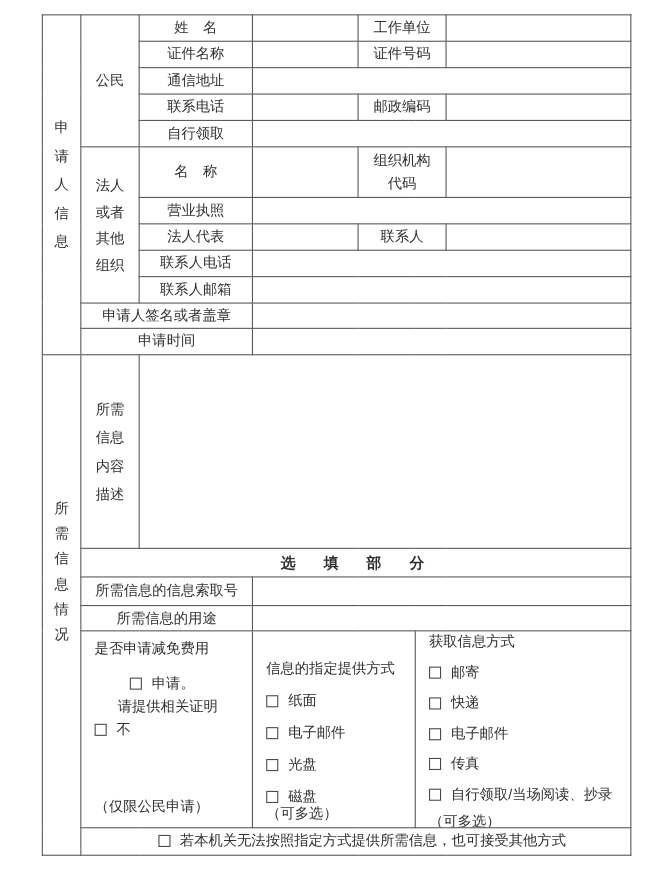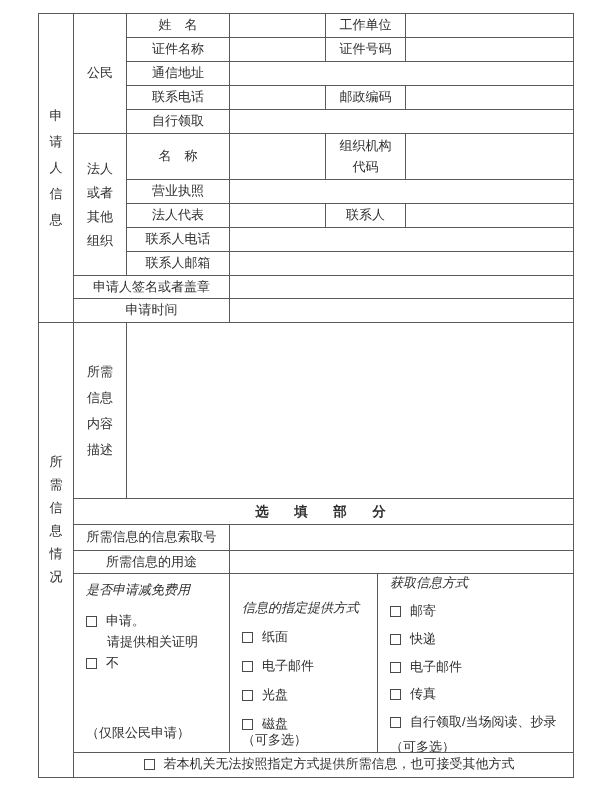--- a/index.html
+++ b/index.html
@@ -57,33 +57,33 @@
   .w4 { width: 56px; margin: 0 auto; word-break: break-all; line-height: 1.55; text-align: center; }
 
   .optional-header { font-weight: bold; letter-spacing: 6px; font-size: 13.5px; }
 
   
   td.blocktd { vertical-align: top; text-align: left; padding: 0; }
   .chkblock {
     display: flex; flex-direction: column; align-items: flex-start;
     height: 176px; padding: 6px 10px 5px 12px; text-align: left;
   }
-  .chkblock .blk-title { margin-top: 2px; font-style: italic; }
+  .chkblock .blk-title { margin-top: 2px; }
   .chkblock.mid { padding-top: 24px; }
   .chkblock.right { padding-top: 10px; justify-content: center; }
   .opt { display: flex; align-items: center; white-space: nowrap; }
   .cb {
     display: inline-block; width: 11px; height: 11px;
     border: 1px solid #4a4a4a; background: #fff;
     margin-right: 9px; flex: 0 0 auto;
   }
   .indent { margin-left: 21px; }
   .note-bottom { margin-top: auto; margin-bottom: 3px; }
   .note-after { margin-top: 8px; }
-  .mt14 { margin-top: 14px; }
+  .mt14 { margin-top: 14px; margin-left: 32px; }
   .mt12 { margin-top: 12px; }
   .mt11 { margin-top: 11px; }
   .mt9 { margin-top: 4px; }
 
   td.fallback { text-align: center; padding-left: 14px; }
   td.fallback .opt { display: inline-flex; }
 
   td.blank { background: #ffffff; }
 </style>
 </head>

